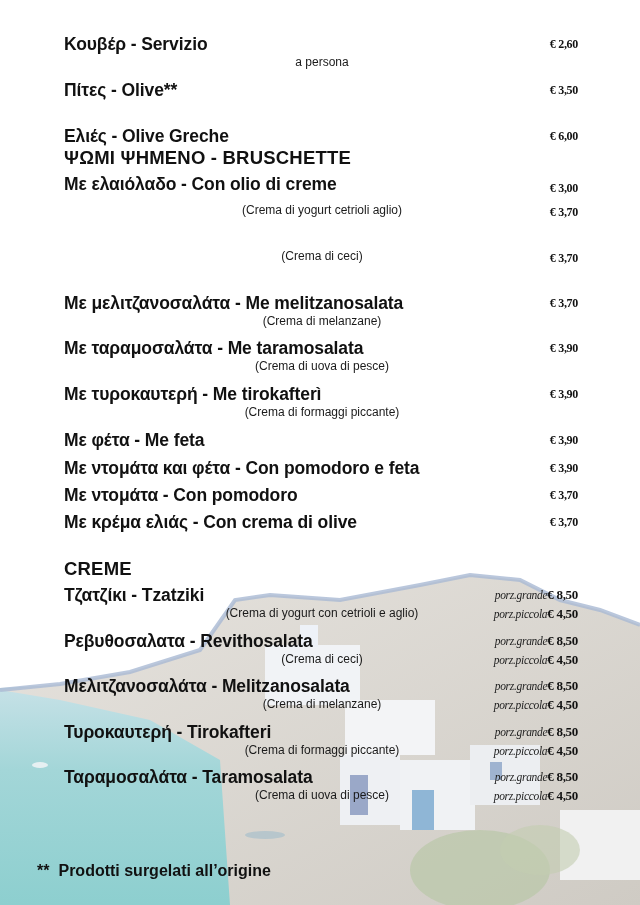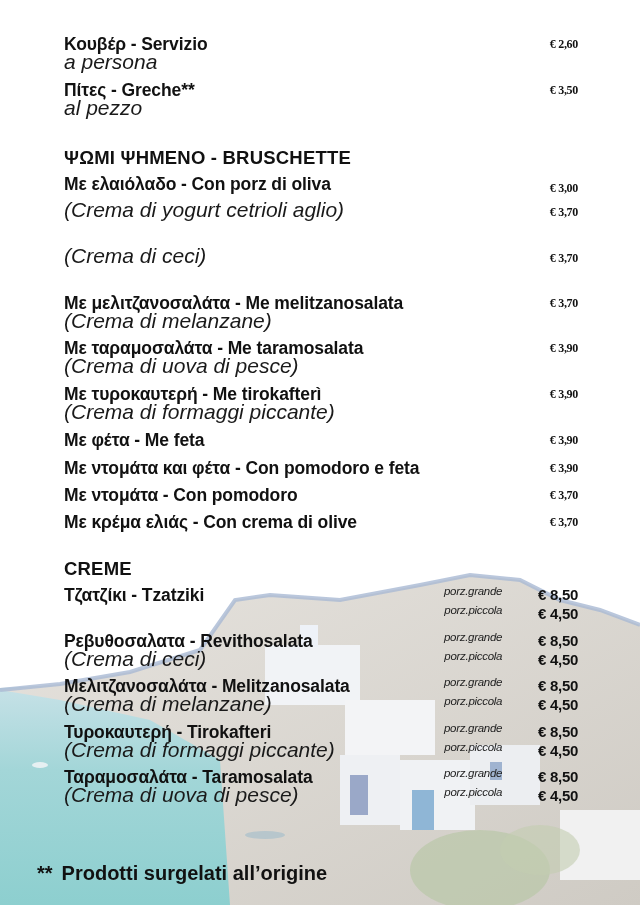--- a/index.html
+++ b/index.html
@@ -4,27 +4,27 @@
   <style>
     html, body { margin: 0; padding: 0; }
     body {
       width: 640px; height: 905px; position: relative; overflow: hidden;
       background: #ffffff; font-family: "Liberation Sans", sans-serif; color: #111;
     }
     .bg { position: absolute; left: 0; top: 0; width: 640px; height: 905px; z-index: 0; }
     .content { position: absolute; left: 0; top: 16px; width: 516px; height: 905px; z-index: 1; }
     .row { position: absolute; left: 64px; width: 516px; }
     .name { font-weight: bold; font-size: 17.5px; line-height: 20px; white-space: nowrap; letter-spacing: -0.1px; }
-    .sub { font-style: italic; font-size: 21px; line-height: 16px; white-space: nowrap; color: #1a1a1a; }
+    .sub { font-size: 12px; line-height: 16px; white-space: nowrap; color: #1a1a1a; text-align: center; }
     .price { position: absolute; right: 2px; top: 0; font-size: 12px; font-weight: bold; line-height: 20px; white-space: nowrap; letter-spacing: -0.3px; font-family: Liberation Serif, serif; }
     .section-title { position: absolute; left: 64px; font-weight: bold; font-size: 18.5px; line-height: 22px; white-space: nowrap; letter-spacing: 0.2px; }
-    .porz { position: absolute; right: 2px; display: flex; align-items: flex-start; gap: 20px; white-space: nowrap; }
+    .porz { position: absolute; right: 2px; display: flex; align-items: center; gap: 0; white-space: nowrap; font-family: Liberation Serif, serif; }
     .porz-label { font-style: italic; font-size: 11.5px; color: #222; letter-spacing: -0.3px; }
-    .porz-price { font-weight: bold; font-size: 15px; line-height: 19px; letter-spacing: -0.3px; margin-left: 16px; }
-    .footnote { position: absolute; left: 37px; top: 846px; font-weight: bold; font-size: 20px; white-space: nowrap; }
+    .porz-price { font-weight: bold; font-size: 13px; line-height: 19px; letter-spacing: -0.3px; }
+    .footnote { position: absolute; left: 37px; top: 846px; font-weight: bold; font-size: 16px; white-space: nowrap; }
     .footnote .stars { margin-right: 9px; }
   </style>
 </head>
 <body>
 
 <svg class="bg" viewBox="0 0 640 905" preserveAspectRatio="none">
   <defs>
     <linearGradient id="sea" x1="0" y1="0" x2="0" y2="1">
       <stop offset="0" stop-color="#c9e2e8"></stop>
       <stop offset="0.4" stop-color="#a3d6d8"></stop>
@@ -60,29 +60,32 @@
 </svg>
 
 <div class="content">
 
   <div class="row" style="top:18px">
     <div class="name">Κουβέρ - Servizio</div>
     <div class="sub">a persona</div>
     <div class="price">€ 2,60</div>
   </div>
   <div class="row" style="top:64px">
-    <div class="name">Πίτες - Greche**</div>
-    <div class="sub">al pezzo</div>
+    <div class="name">Πίτες - Olive**</div>
     <div class="price">€ 3,50</div>
+  </div>
+  <div class="row" style="top:110px">
+    <div class="name">Ελιές - Olive Greche</div>
+    <div class="price">€ 6,00</div>
   </div>
 
   <div class="section-title" style="top:131px">ΨΩΜΙ ΨΗΜΕΝΟ  -  BRUSCHETTE</div>
 
   <div class="row" style="top:158px">
-    <div class="name">Με ελαιόλαδο - Con porz di oliva</div>
+    <div class="name">Με ελαιόλαδο - Con olio di creme</div>
     <div class="price" style="top:4px">€ 3,00</div>
   </div>
   <div class="row" style="top:186px">
     <div class="sub">(Crema di yogurt cetrioli aglio)</div>
     <div class="price">€ 3,70</div>
   </div>
   <div class="row" style="top:232px">
     <div class="sub">(Crema di ceci)</div>
     <div class="price">€ 3,70</div>
   </div>
@@ -115,20 +118,21 @@
   </div>
   <div class="row" style="top:496px">
     <div class="name">Με κρέμα ελιάς - Con crema di olive</div>
     <div class="price">€ 3,70</div>
   </div>
 
   <div class="section-title" style="top:542px">CREME</div>
 
   <div class="row" style="top:569px">
     <div class="name">Τζατζίκι - Tzatziki</div>
+    <div class="sub">(Crema di yogurt con cetrioli e aglio)</div>
     <div class="porz" style="top:0px">
       <span class="porz-label">porz.grande</span>
       <span class="porz-price">€ 8,50</span>
     </div>
     <div class="porz" style="top:19px">
       <span class="porz-label">porz.piccola</span>
       <span class="porz-price">€ 4,50</span>
     </div>
   </div>
 

